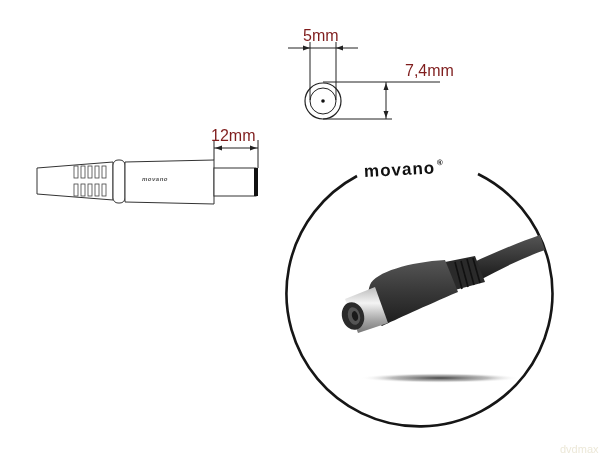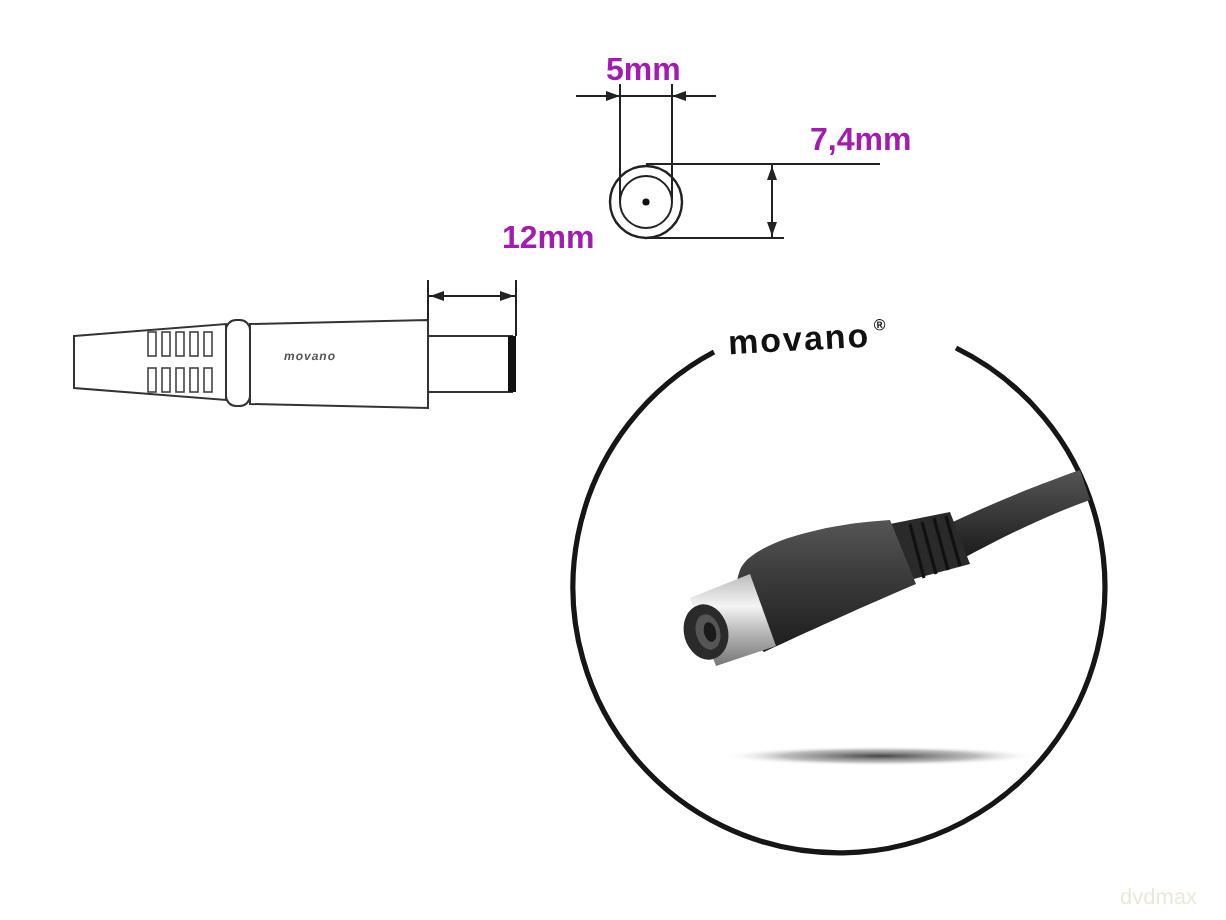--- a/index.html
+++ b/index.html
@@ -1,18 +1,18 @@
 <!DOCTYPE html>
 <html><head>
 <meta charset="utf-8">
 <style>
   html, body { margin:0; padding:0; background:#ffffff; }
   body { width:613px; height:460px; position:relative; overflow:hidden; font-family:"Liberation Sans", sans-serif; }
   .abs { position:absolute; }
-  .dim-label { font-family:"Liberation Sans", sans-serif; font-size:16px; color:#a21caf; line-height:1;font-weight:bold; }
+  .dim-label { font-family:"Liberation Sans", sans-serif; font-size:16px; color:#7f1d1d; line-height:1; }
   svg { position:absolute; left:0; top:0; }
   .brand { font-family:"Liberation Sans", sans-serif; font-weight:bold; }
   .watermark { font-family:"Liberation Sans", sans-serif; font-size:11px; color:#ece8d8; }
 </style>
 </head>
 <body>
 
 <div>
   <svg width="613" height="460">
 
@@ -62,21 +62,21 @@
 
     <rect x="214" y="168" width="42" height="28" fill="#fff" stroke="#333" stroke-width="1"></rect>
     <rect x="254" y="168" width="4" height="28" fill="#111"></rect>
 
     <line x1="214" y1="140" x2="214" y2="160" stroke="#222" stroke-width="1"></line>
     <line x1="258" y1="140" x2="258" y2="168" stroke="#222" stroke-width="1"></line>
     <line x1="214" y1="148" x2="258" y2="148" stroke="#222" stroke-width="1"></line>
     <polygon points="215,148 222,145.5 222,150.5" fill="#222"></polygon>
     <polygon points="257,148 250,145.5 250,150.5" fill="#222"></polygon>
   </svg>
-  <div class="abs dim-label" style="left:211px; top:112px;margin-left:40px;">12mm</div>
+  <div class="abs dim-label" style="left:211px; top:128px;">12mm</div>
   <div class="abs brand" style="left:142px; top:176px; font-size:6px; font-style:italic; color:#555; letter-spacing:0.5px;">movano</div>
 </div>
 
 <div>
   <svg width="613" height="460">
     <defs>
       <radialGradient id="shadowGrad" cx="50%" cy="50%" r="50%">
         <stop offset="0%" stop-color="#3a3a3a" stop-opacity="0.95"></stop>
         <stop offset="60%" stop-color="#777" stop-opacity="0.5"></stop>
         <stop offset="100%" stop-color="#fff" stop-opacity="0"></stop>

